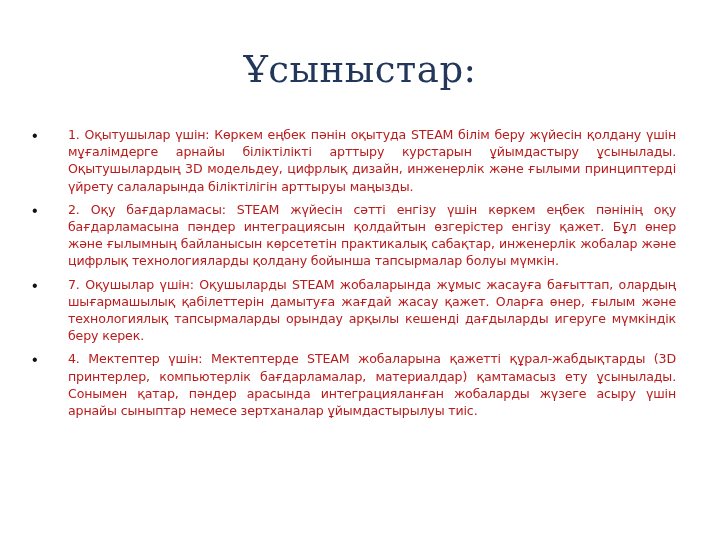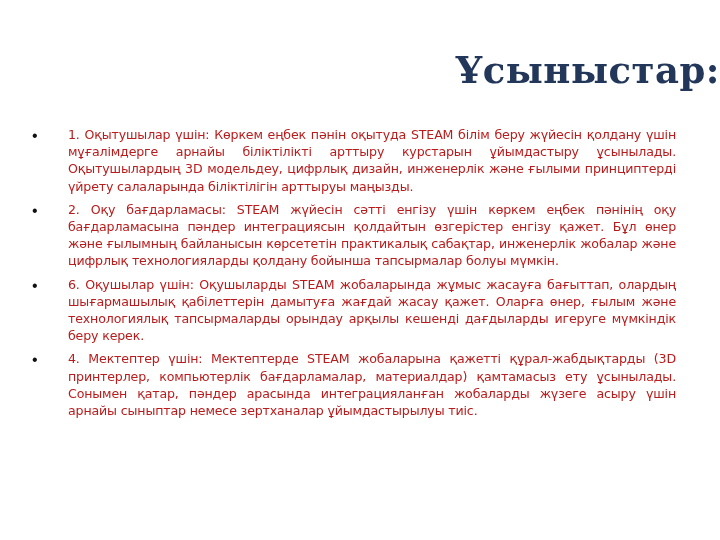--- a/index.html
+++ b/index.html
@@ -19,23 +19,23 @@
       top: 0;
       width: 720px;
       height: 540px;
       background: #ffffff;
     }
     .title {
       position: absolute;
       left: 0;
       top: 46px;
       width: 720px;
-      text-align: right;
+      text-align: center;
       font-family: "DejaVu Serif", "Liberation Serif", serif;
-      font-weight: bold;
+      font-weight: normal;
       font-size: 37px;
       line-height: 48px;
       color: #22375a;
       letter-spacing: 0.5px;
     }
     .content {
       position: absolute;
       left: 32px;
       top: 126px;
       width: 644px;
@@ -78,20 +78,20 @@
     <li class="item">
       <span class="bullet">•</span>
       <span class="item-text">1. Оқытушылар үшін: Көркем еңбек пәнін оқытуда STEAM білім беру жүйесін қолдану үшін мұғалімдерге арнайы біліктілікті арттыру курстарын ұйымдастыру ұсынылады. Оқытушылардың 3D модельдеу, цифрлық дизайн, инженерлік және ғылыми принциптерді үйрету салаларында біліктілігін арттыруы маңызды.</span>
     </li>
     <li class="item">
       <span class="bullet">•</span>
       <span class="item-text">2. Оқу бағдарламасы: STEAM жүйесін сәтті енгізу үшін көркем еңбек пәнінің оқу бағдарламасына пәндер интеграциясын қолдайтын өзгерістер енгізу қажет. Бұл өнер және ғылымның байланысын көрсететін практикалық сабақтар, инженерлік жобалар және цифрлық технологияларды қолдану бойынша тапсырмалар болуы мүмкін.</span>
     </li>
     <li class="item">
       <span class="bullet">•</span>
-      <span class="item-text">6. Оқушылар үшін: Оқушыларды STEAM жобаларында жұмыс жасауға бағыттап, олардың шығармашылық қабілеттерін дамытуға жағдай жасау қажет. Оларға өнер, ғылым және технологиялық тапсырмаларды орындау арқылы кешенді дағдыларды игеруге мүмкіндік беру керек.</span>
+      <span class="item-text">7. Оқушылар үшін: Оқушыларды STEAM жобаларында жұмыс жасауға бағыттап, олардың шығармашылық қабілеттерін дамытуға жағдай жасау қажет. Оларға өнер, ғылым және технологиялық тапсырмаларды орындау арқылы кешенді дағдыларды игеруге мүмкіндік беру керек.</span>
     </li>
     <li class="item">
       <span class="bullet">•</span>
       <span class="item-text">4. Мектептер үшін: Мектептерде STEAM жобаларына қажетті құрал-жабдықтарды (3D принтерлер, компьютерлік бағдарламалар, материалдар) қамтамасыз ету ұсынылады. Сонымен қатар, пәндер арасында интеграцияланған жобаларды жүзеге асыру үшін арнайы сыныптар немесе зертханалар ұйымдастырылуы тиіс.</span>
     </li>
   </ul>
 </div>
 
 </body></html>

